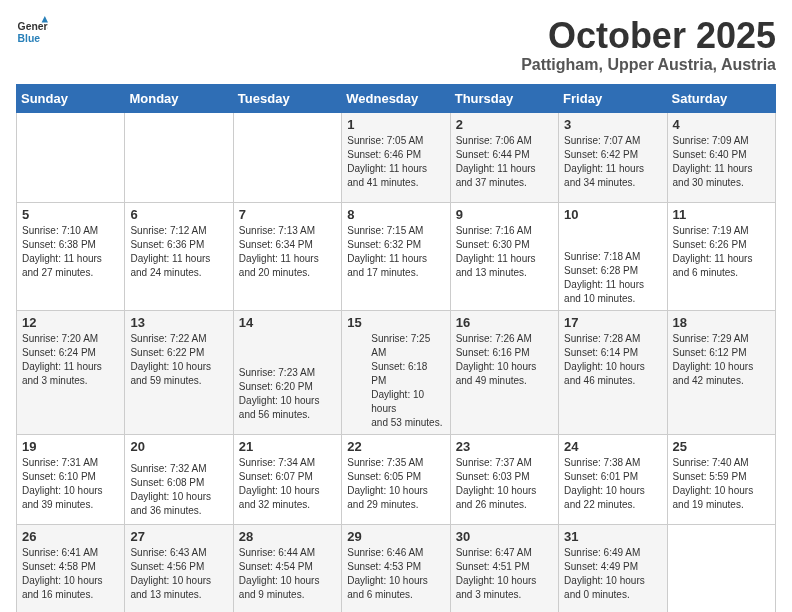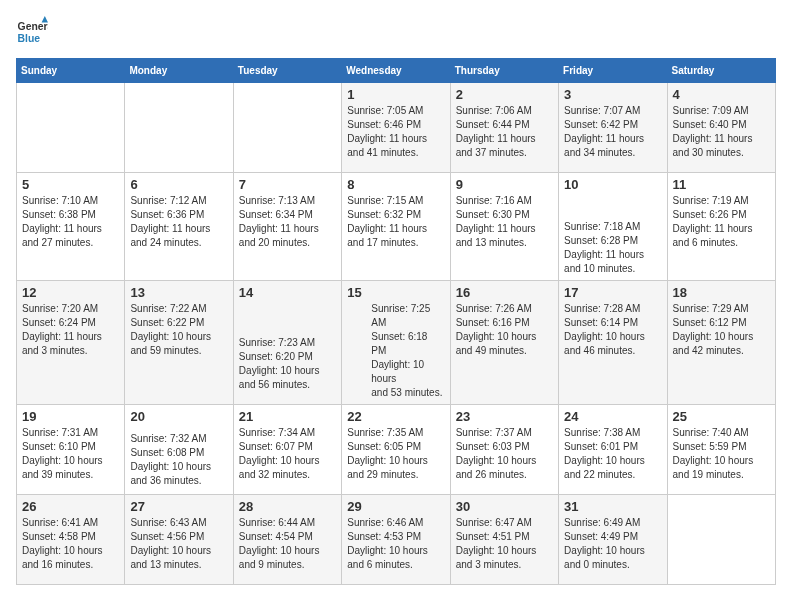--- a/index.html
+++ b/index.html
@@ -40,21 +40,21 @@
       font-weight: bold;
     }
     table {
       width: 100%;
       border-collapse: collapse;
       table-layout: fixed;
     }
     thead tr th {
       background-color: #2f6eb5;
       color: #fff;
-      font-size: 10px;
+      font-size: 13px;
       font-weight: bold;
       padding: 6px 4px;
       text-align: left;
       border: 1px solid #2f6eb5;
     }
     tbody tr td {
       border: 1px solid #ccc;
       vertical-align: top;
       padding: 4px 5px;
       height: 90px;
@@ -85,20 +85,24 @@
 
 <div class="header">
   <div class="logo">
     <svg class="logo-icon" viewBox="0 0 40 40" xmlns="http://www.w3.org/2000/svg">
       <text x="2" y="18" font-size="13" font-weight="bold" fill="#333" font-family="Arial">General</text>
       <text x="2" y="32" font-size="13" font-weight="bold" fill="#2980b9" font-family="Arial">Blue</text>
       <polygon points="32,8 40,8 36,0" fill="#2980b9"></polygon>
     </svg>
     <div style="display:flex;flex-direction:column;line-height:1.1;">
     </div>
+  </div>
+  <div class="title-block">
+    <div class="calendar-title">October 2025</div>
+    <div class="calendar-subtitle">Pattigham, Upper Austria, Austria</div>
   </div>
 </div>
 
 <table>
   <thead>
     <tr>
       <th>Sunday</th>
       <th>Monday</th>
       <th>Tuesday</th>
       <th>Wednesday</th>

